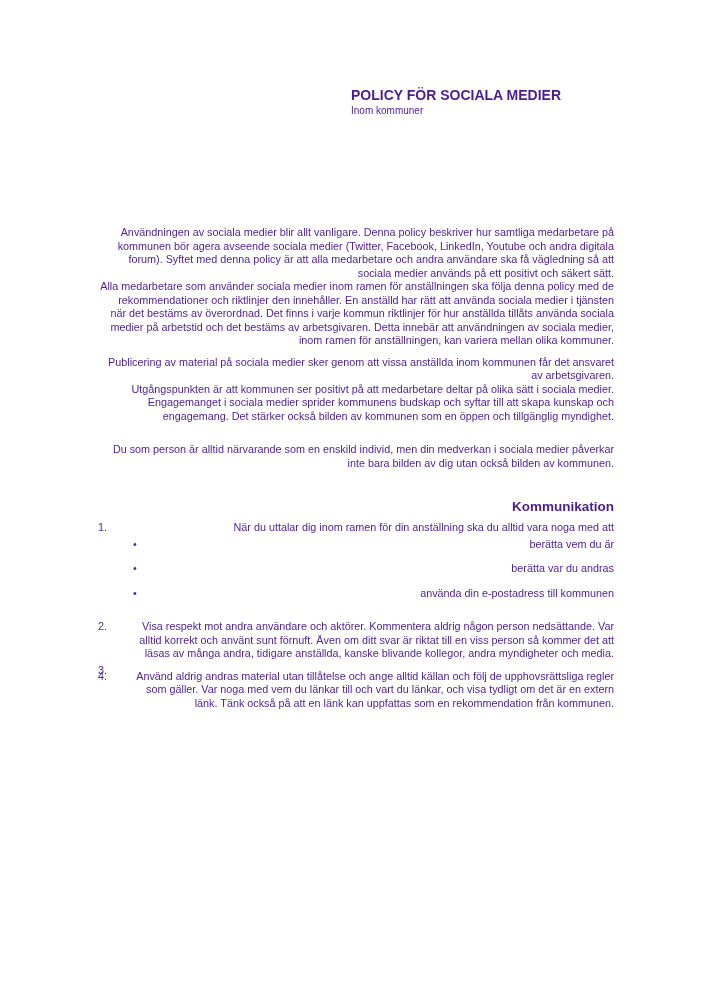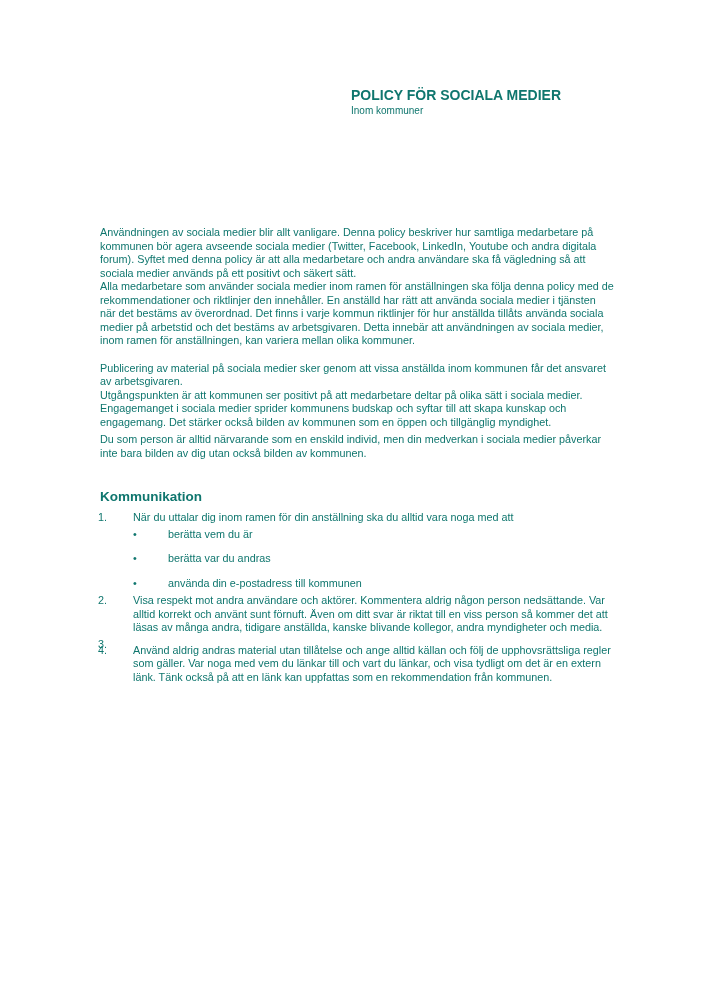--- a/index.html
+++ b/index.html
@@ -4,50 +4,51 @@
 <style>
   * { margin: 0; padding: 0; box-sizing: border-box; }
   html, body { background: #ffffff; }
   .page {
     position: relative;
     width: 707px;
     height: 728px;
     background: #ffffff;
     overflow: hidden;
     font-family: "Liberation Sans", sans-serif;
-    color: #0f766e;
+    color: #4c1d95;
   }
   .title-block { position: absolute; left: 351px; top: 87px; }
   .doc-title   { font-weight: bold; font-size: 14px; line-height: 16px; }
   .doc-subtitle{ font-size: 10px; line-height: 16px; }
 
   .content {
     position: absolute;
     left: 100px;
     top: 226px;
     width: 514px;
     font-size: 10.8px;
     line-height: 13.5px;
+    text-align: right;
   }
   .para { margin: 0; }
   .h-section {
     font-size: 13.5px;
     line-height: 17px;
     font-weight: bold;
     margin: 28px 0 3px 0;
   }
   .mt0  { margin-top: 0; }
   .mt3  { margin-top: 3px; }
   .mt6  { margin-top: 6px; }
-  .mt7  { margin-top: 4px; }
+  .mt7  { margin-top: 20px; }
   .mt8  { }
   .mt9  { margin-top: 9px; }
   .mt11 { margin-top: 11px; }
   .mt13 { margin-top: 13px; }
-  .mt14 { margin-top: 14px; }
+  .mt14 { margin-top: 8px; }
 
   .num-item { position: relative; padding-left: 33px; }
   .num-item .num { position: absolute; left: -2px; top: 0; }
 
   .bullet-item { position: relative; padding-left: 68px; }
   .bullet-item .dot { position: absolute; left: 33px; top: 0; }
 
   .page-footer { position: absolute; top: 942px; right: 44px; font-size: 12px; line-height: 13.5px; }
   .page-footer .pg-num { font-weight: bold; margin-right: 3px; }
 </style>

